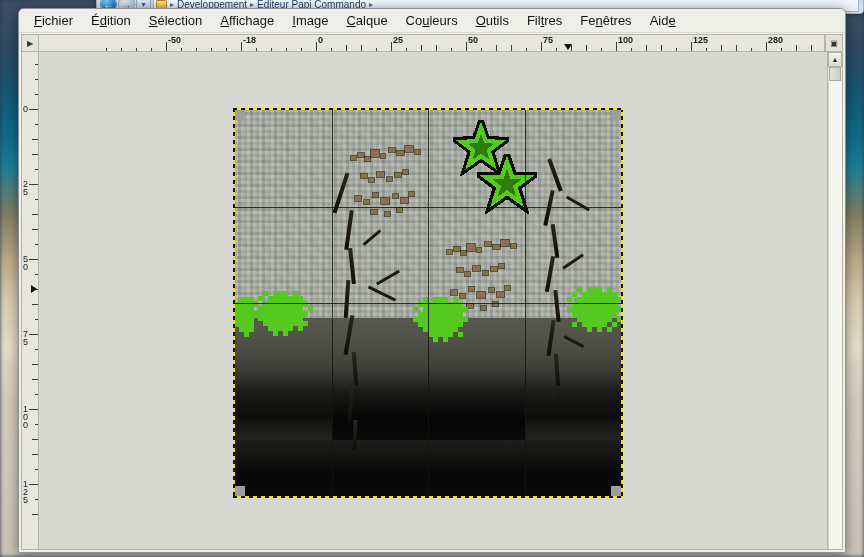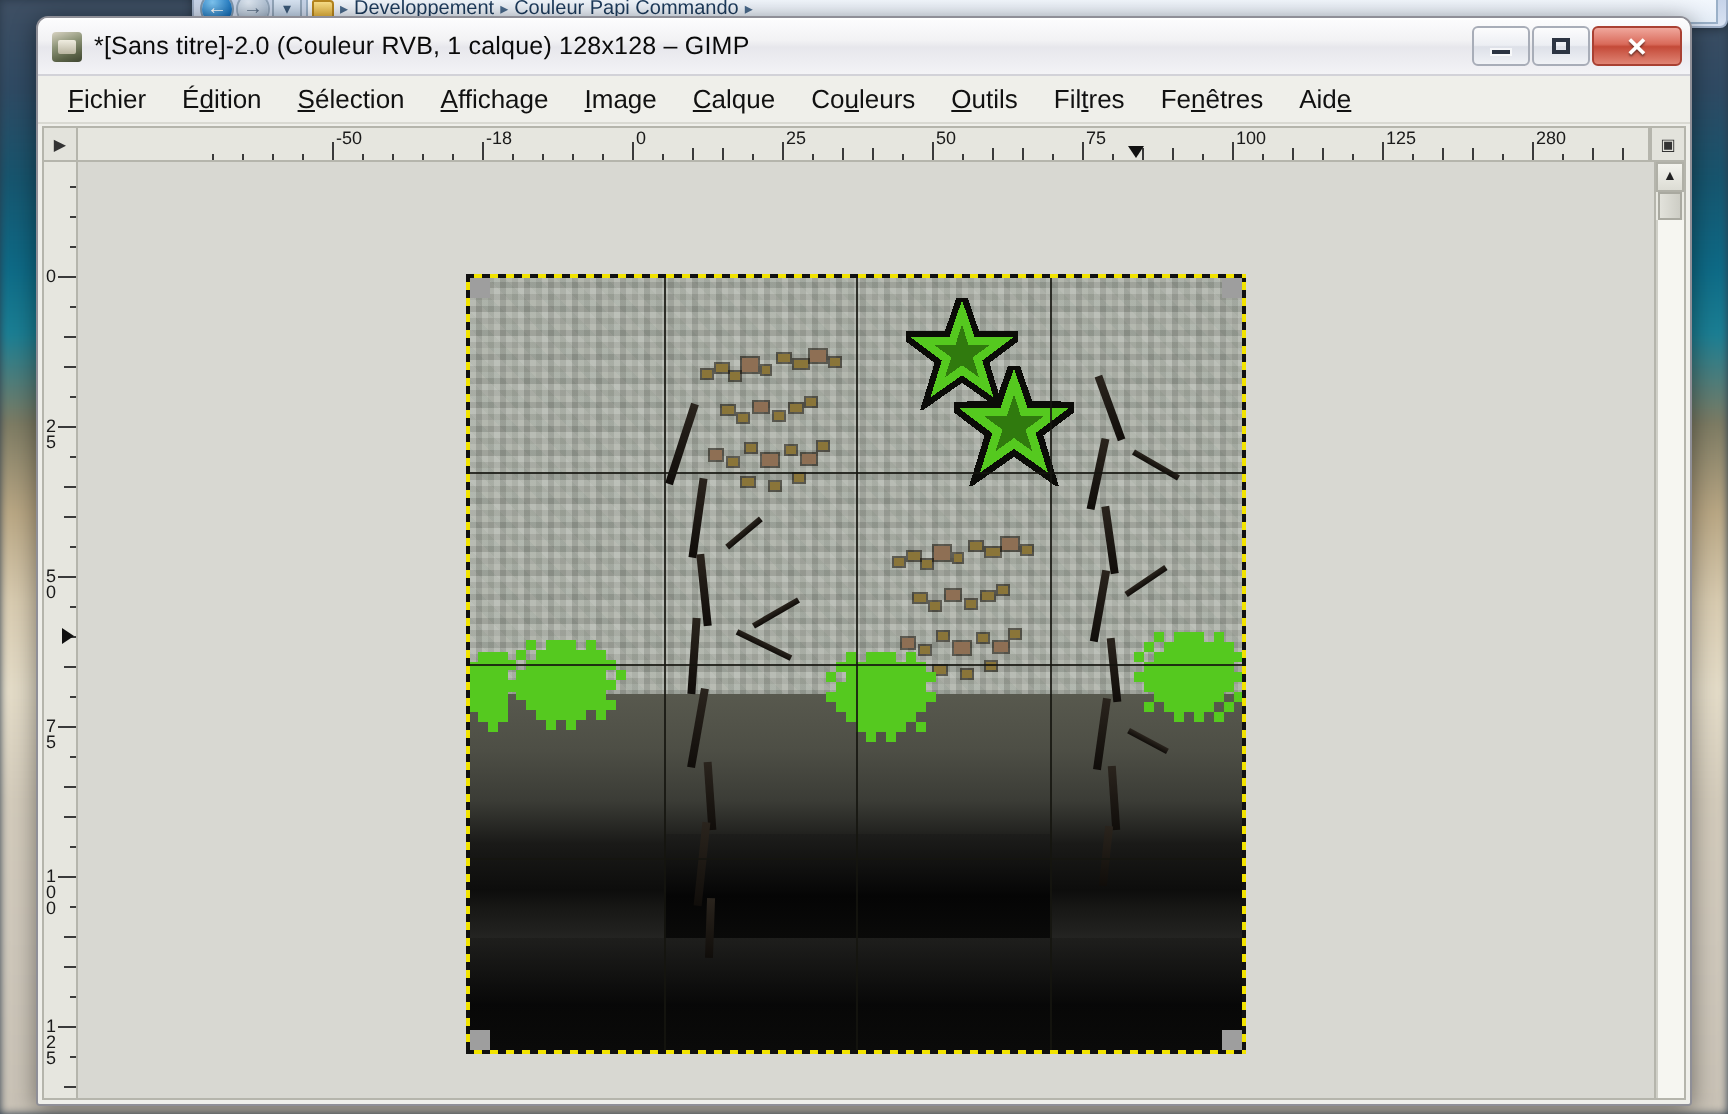--- a/index.html
+++ b/index.html
@@ -171,21 +171,21 @@
     background: #e6e6df;
     border: 1px solid #b5b5ac; border-top: none;
     position: relative; overflow: hidden;
   }
   .tickh { position: absolute; bottom: 0; width: 1px; background: #3a3a3a; }
   .tickh.maj { height: 9px; }
   .tickh.med { height: 6px; }
   .tickh.min { height: 3px; }
   .lblh {
     position: absolute; top: 0px; font-size: 9px; color: #1a1a1a;
-    line-height: 10px; padding-left: 2px; white-space: nowrap;
+    line-height: 10px; padding-left: 2px; white-space: nowrap; font-weight: bold;
   }
   .tickv { position: absolute; right: 0; height: 1px; background: #3a3a3a; }
   .tickv.maj { width: 9px; }
   .tickv.med { width: 6px; }
   .tickv.min { width: 3px; }
   .lblv {
     position: absolute; left: 1px; font-size: 9px; color: #1a1a1a;
     width: 9px; line-height: 8px; word-break: break-all; text-align: left;
   }
   .pos-marker-h {
@@ -293,41 +293,28 @@
 <div id="explorer">
   <div class="nav-row">
     <div class="nav-btn nav-back">←</div>
     <div class="nav-btn nav-fwd">→</div>
     <div class="nav-btn nav-drop">▾</div>
     <div class="addr-bar">
       <span class="folder-ic"></span>
       <span class="crumb-sep">▸</span>
       <span class="crumb">Developpement</span>
       <span class="crumb-sep">▸</span>
-      <span class="crumb">Couleur Papi Commando</span>
+      <span class="crumb">Editeur Papi Commando</span>
       <span class="crumb-sep">▸</span>
     </div>
   </div>
 </div>
 
 <div id="gimp">
 
-  <div id="titlebar">
-    <span class="app-icon"></span>
-    <span id="title-text">*[Sans titre]-2.0 (Couleur RVB, 1 calque) 128x128 – GIMP</span>
-    <span class="wc-group">
-      <span class="wc wc-min">
-          <i class="gl"></i>
-        </span>
-      <span class="wc wc-max">
-          <i class="gl"></i>
-        </span>
-      <span class="wc wc-close">✕</span>
-    </span>
-  </div>
 
   <div id="menubar">
       <div class="menu-item"><u>F</u>ichier</div>
       <div class="menu-item">É<u>d</u>ition</div>
       <div class="menu-item"><u>S</u>élection</div>
       <div class="menu-item"><u>A</u>ffichage</div>
       <div class="menu-item"><u>I</u>mage</div>
       <div class="menu-item"><u>C</u>alque</div>
       <div class="menu-item">Co<u>u</u>leurs</div>
       <div class="menu-item"><u>O</u>utils</div>

